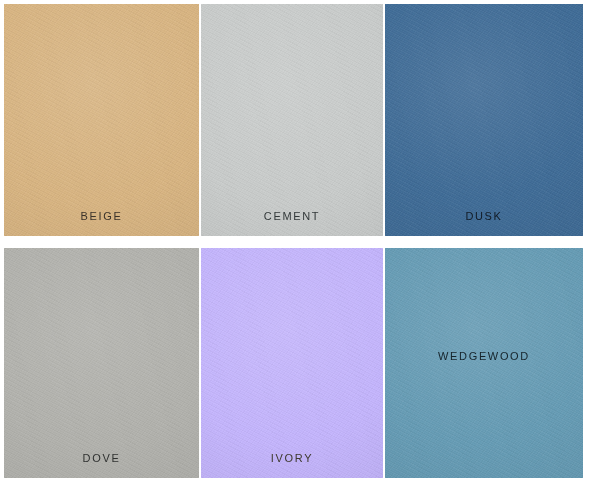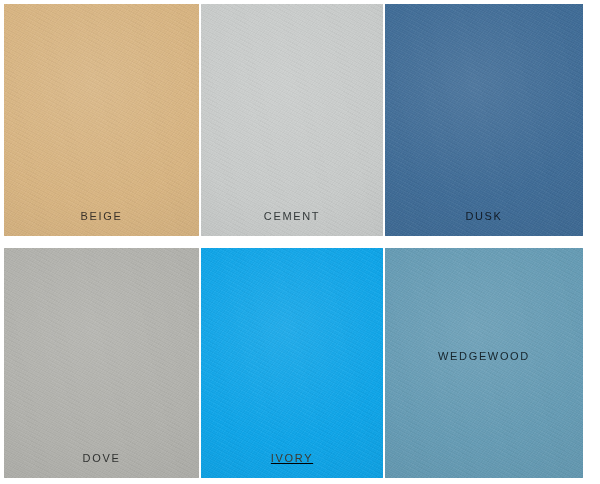--- a/index.html
+++ b/index.html
@@ -115,21 +115,21 @@
 
   </div>
 
   <div class="palette-row" id="row-bottom">
 
     <div class="swatch col-0" style="background-color: rgb(178, 178, 173);">
       <span class="texture"></span>
       <span class="label" style="color: rgb(47, 49, 48);">DOVE</span>
     </div>
 
-    <div class="swatch col-1" style="background-color: #0ea5e9; text-decoration: underline;">
+    <div class="swatch col-1" style="background-color: #c4b5fd;">
       <span class="texture"></span>
       <span class="label" style="color: rgb(62, 57, 46);">IVORY</span>
     </div>
 
     <div class="swatch col-2" style="background-color: rgb(102, 156, 181); align-items: center;">
       <span class="texture"></span>
       <span class="label" style="color: rgb(22, 36, 43);">WEDGEWOOD</span>
     </div>
 
   </div>

